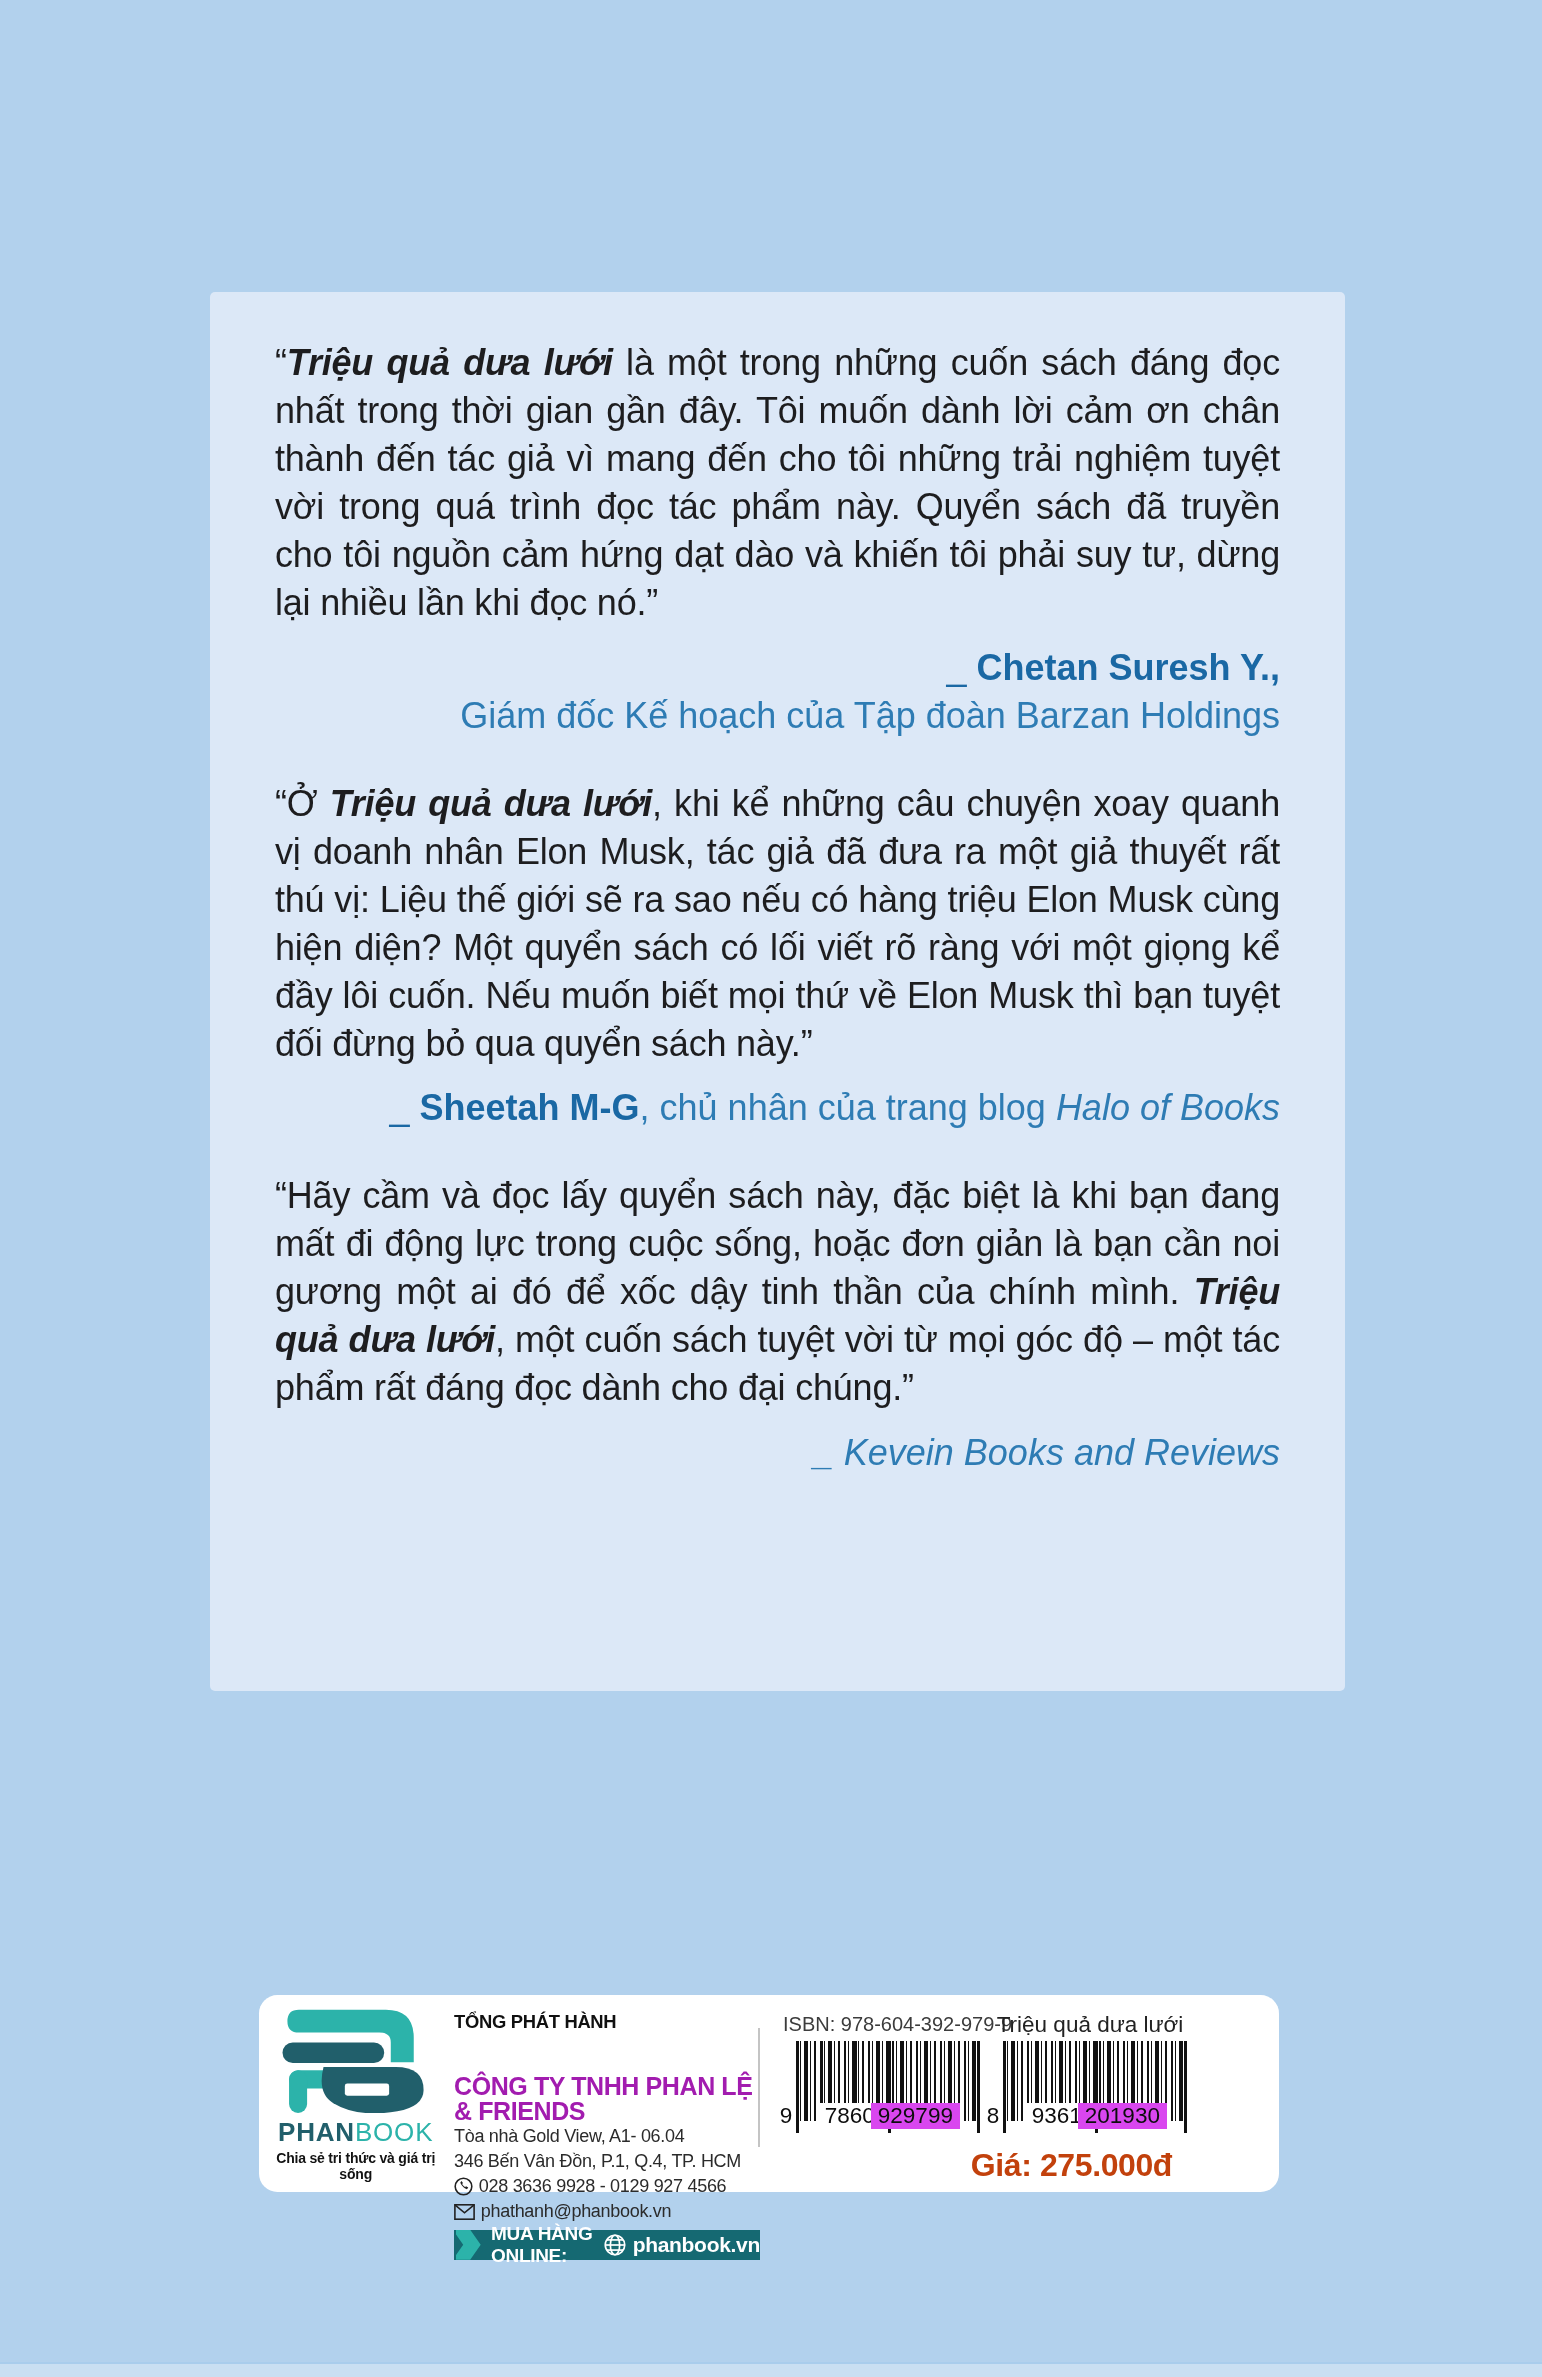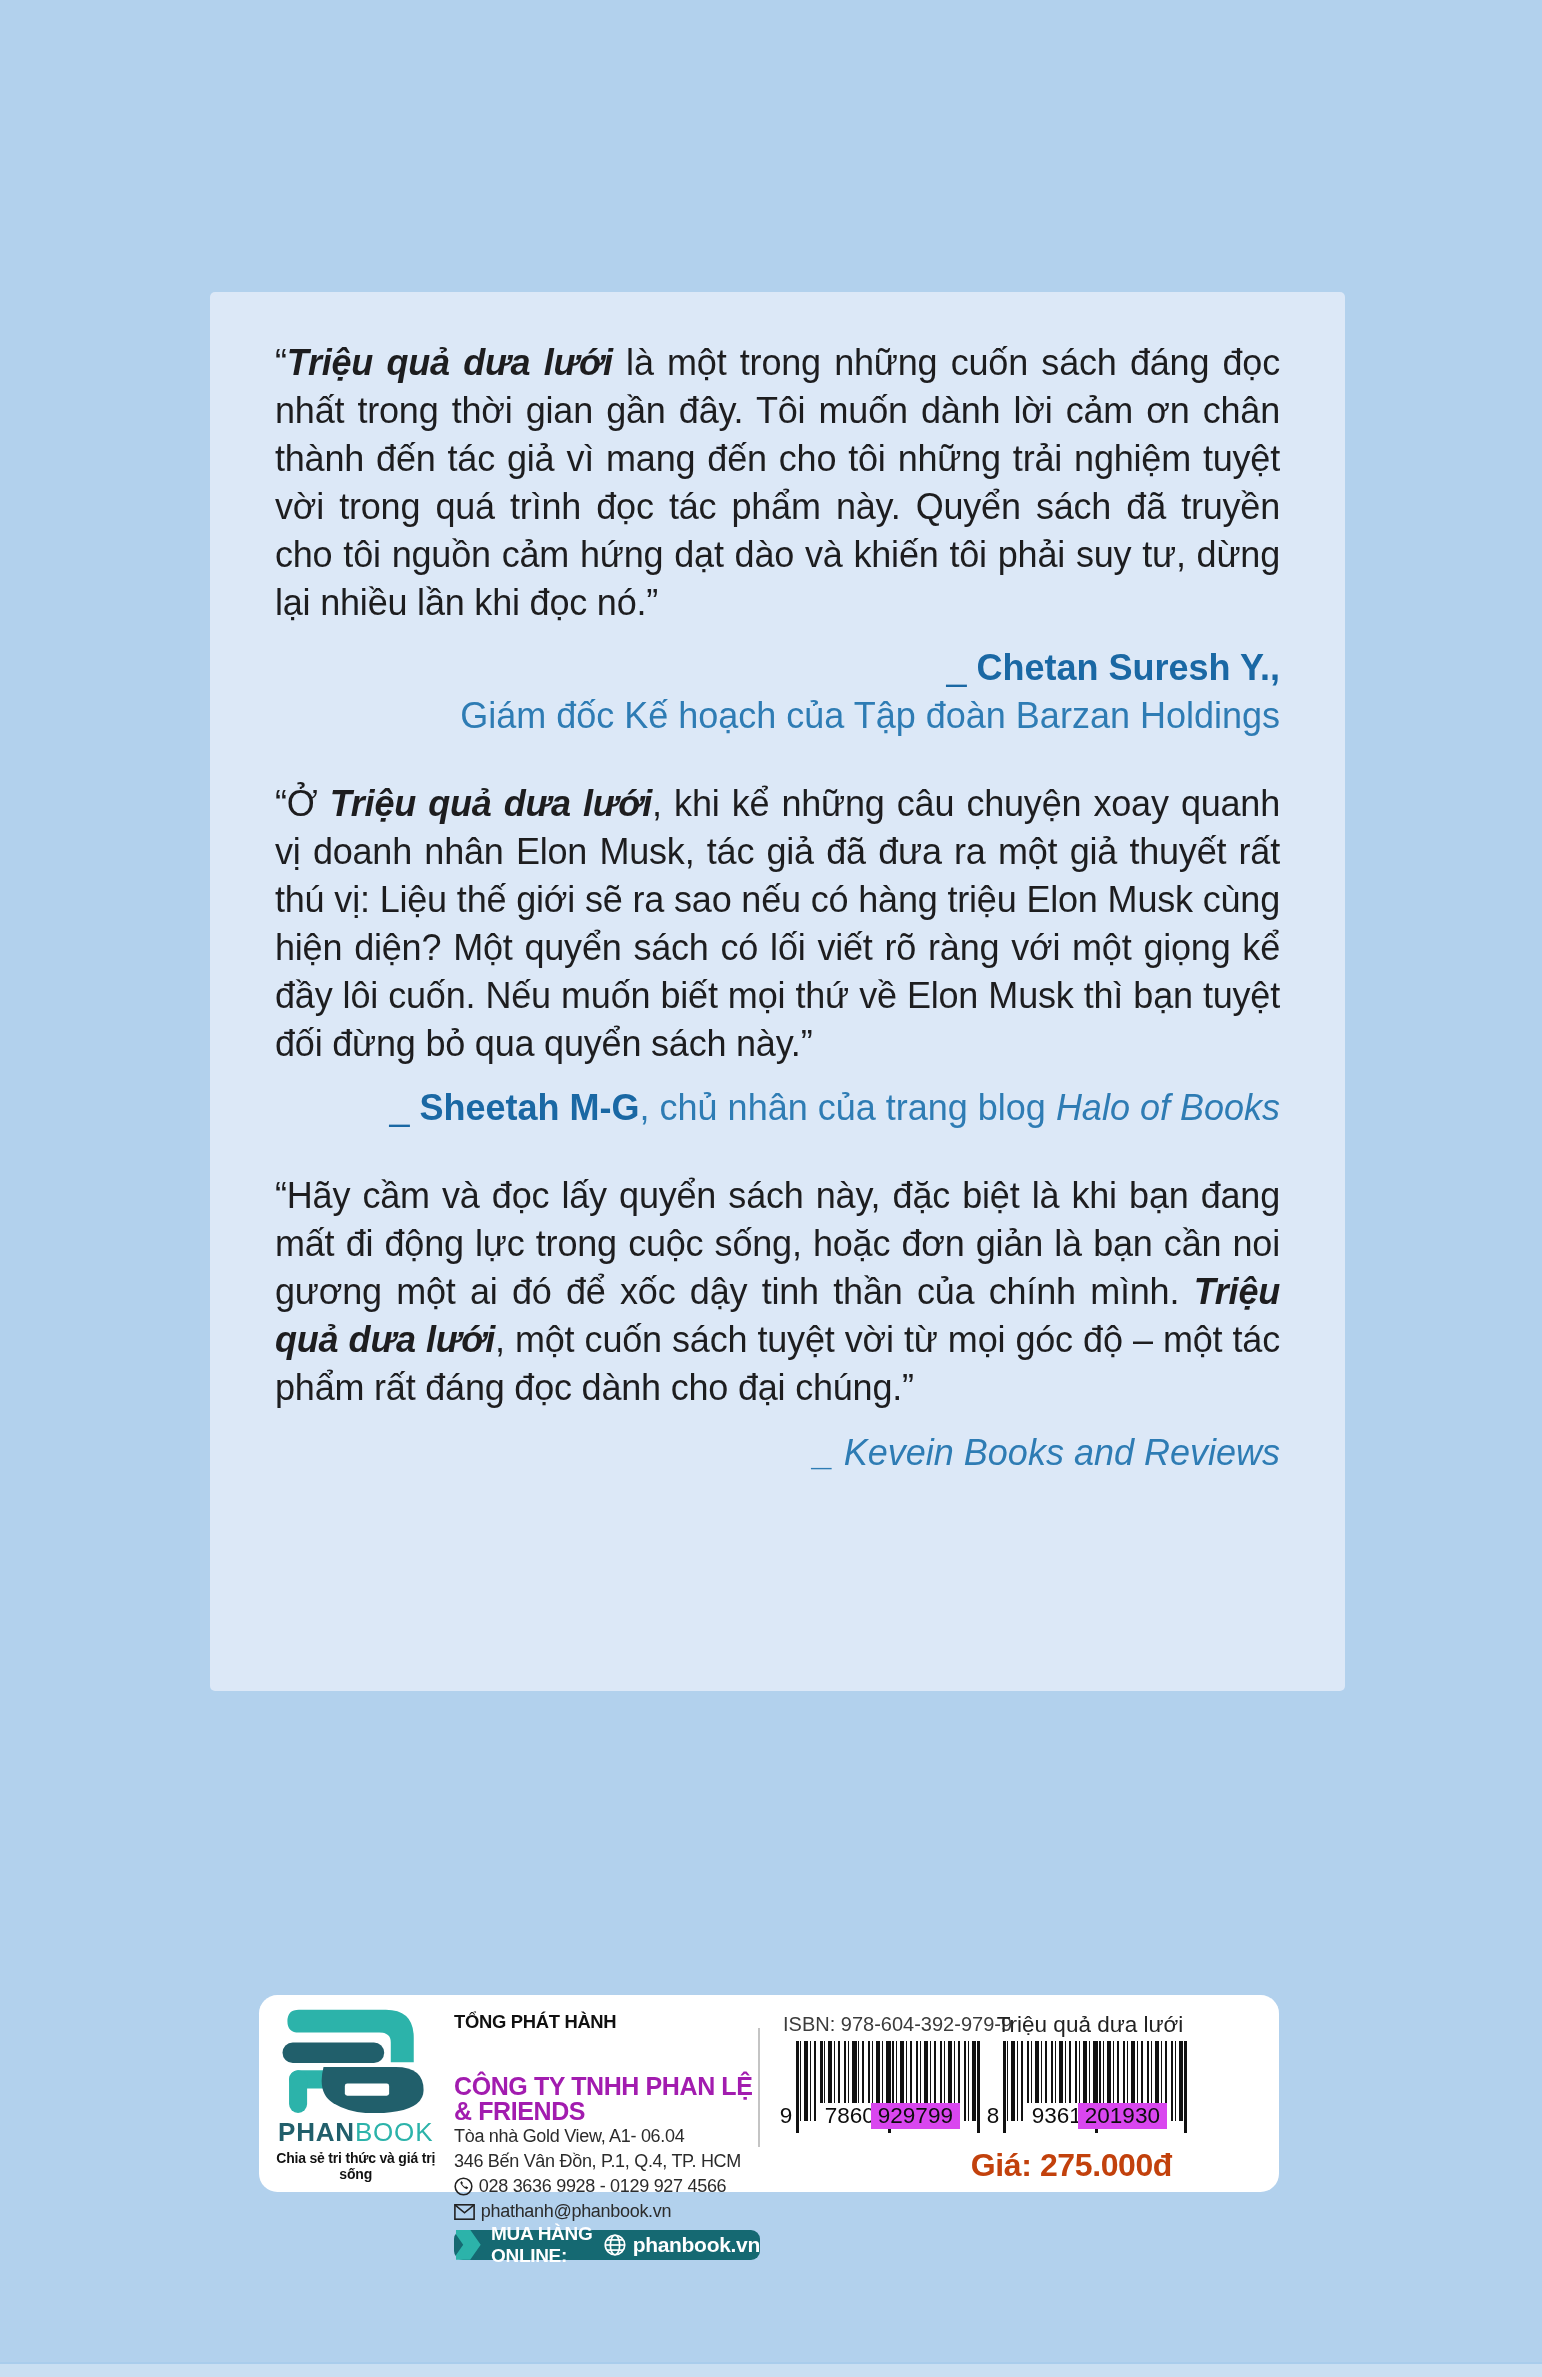--- a/index.html
+++ b/index.html
@@ -41,21 +41,21 @@
   .tagline{font-size:14px;font-weight:700;color:#121212;margin-top:2.5px;letter-spacing:-0.2px;}
 
   .dist-col{position:absolute;left:195px;top:15px;width:306px;}
   .d-heading{font-size:18.4px;font-weight:700;color:#101010;line-height:24px;letter-spacing:-0.3px;}
   .d-company{font-size:25px;font-weight:700;color:#a21caf;line-height:25px;letter-spacing:-0.4px;margin-top:40px;}
   .d-line{font-size:18px;color:#2b2b2b;line-height:25px;letter-spacing:-0.3px;display:flex;align-items:center;gap:5.8px;}
   .d-line .ic{flex:0 0 auto;display:inline-flex;}
   .banner{
     margin-top:5.8px;height:30px;background:#156972;color:#fff;
     display:flex;align-items:center;position:relative;
-    padding-left:37px;font-weight:700;font-size:19px;letter-spacing:-0.3px;border-radius:9px;
+    padding-left:37px;font-weight:700;font-size:19px;letter-spacing:-0.3px;
   }
   .banner .wedge{
     position:absolute;left:1.7px;top:0;width:25px;height:30px;background:#2cb3aa;
     clip-path:polygon(0 0,58% 0,100% 50%,58% 100%,0 100%,0 86%,30% 50%,0 14%);
   }
   .banner .globe{margin:0 6.7px 0 8.3px;display:inline-flex;}
   .banner .site{font-size:21px;}
 
   .v-divider{position:absolute;left:499px;top:33px;width:1.7px;height:119px;background:#c4c4c4;}
 

